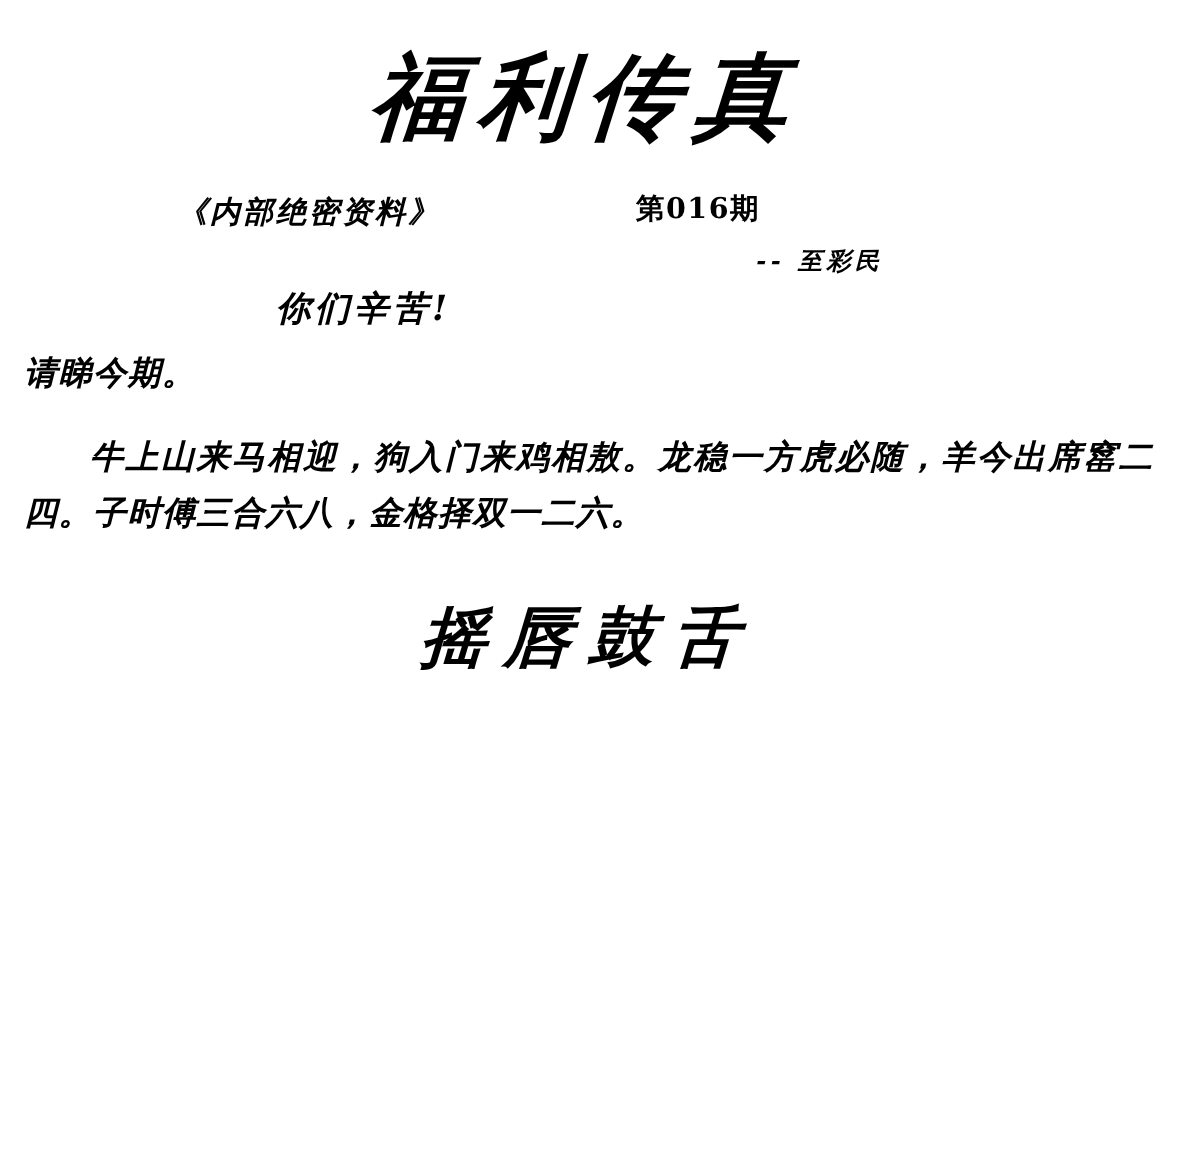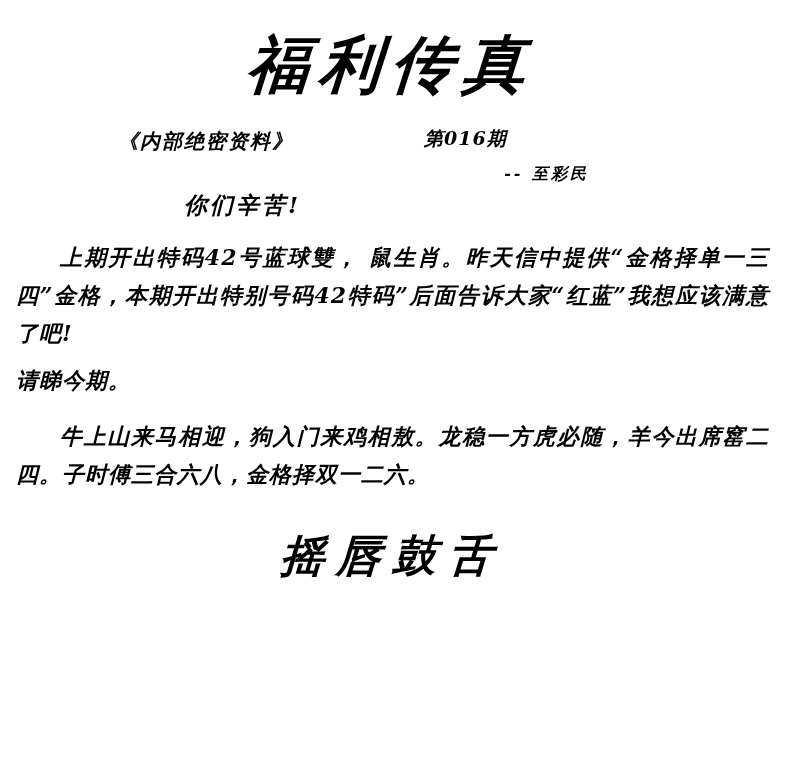--- a/index.html
+++ b/index.html
@@ -49,21 +49,20 @@
     font-style: italic;
     font-weight: bold;
     letter-spacing: 2px;
   }
   .issue {
     position: absolute;
     left: 424px;
     top: 2px;
     font-size: 19px;
     font-weight: bold;
-    font-style: italic;
     letter-spacing: 1px;
   }
   .dedication {
     position: absolute;
     right: 196px;
     top: 40px;
     font-size: 16px;
     font-weight: bold;
     font-style: italic;
     letter-spacing: 3px;
@@ -126,21 +125,20 @@
 
   <div class="subheader">
     <div class="subtitle">《内部绝密资料》</div>
     <div class="issue">第016期</div>
     <div class="dedication">-- 至彩民</div>
   </div>
 
 
   <div class="greeting">你们辛苦!</div>
 
-  <div class="para indent">上期开出特码42号蓝球雙， 鼠生肖。昨天信中提供“金格择单一三四”金格，本期开出特别号码42特码”后面告诉大家“红蓝”我想应该满意了吧!</div>
 
   <div class="para noindent">请睇今期。</div>
 
   <div class="para indent tight">牛上山来马相迎，狗入门来鸡相敖。龙稳一方虎必随，羊今出席窰二四。子时傅三合六八，金格择双一二六。</div>
 
 
   <div class="slogan">摇唇鼓舌</div>
 
 </div>
 

